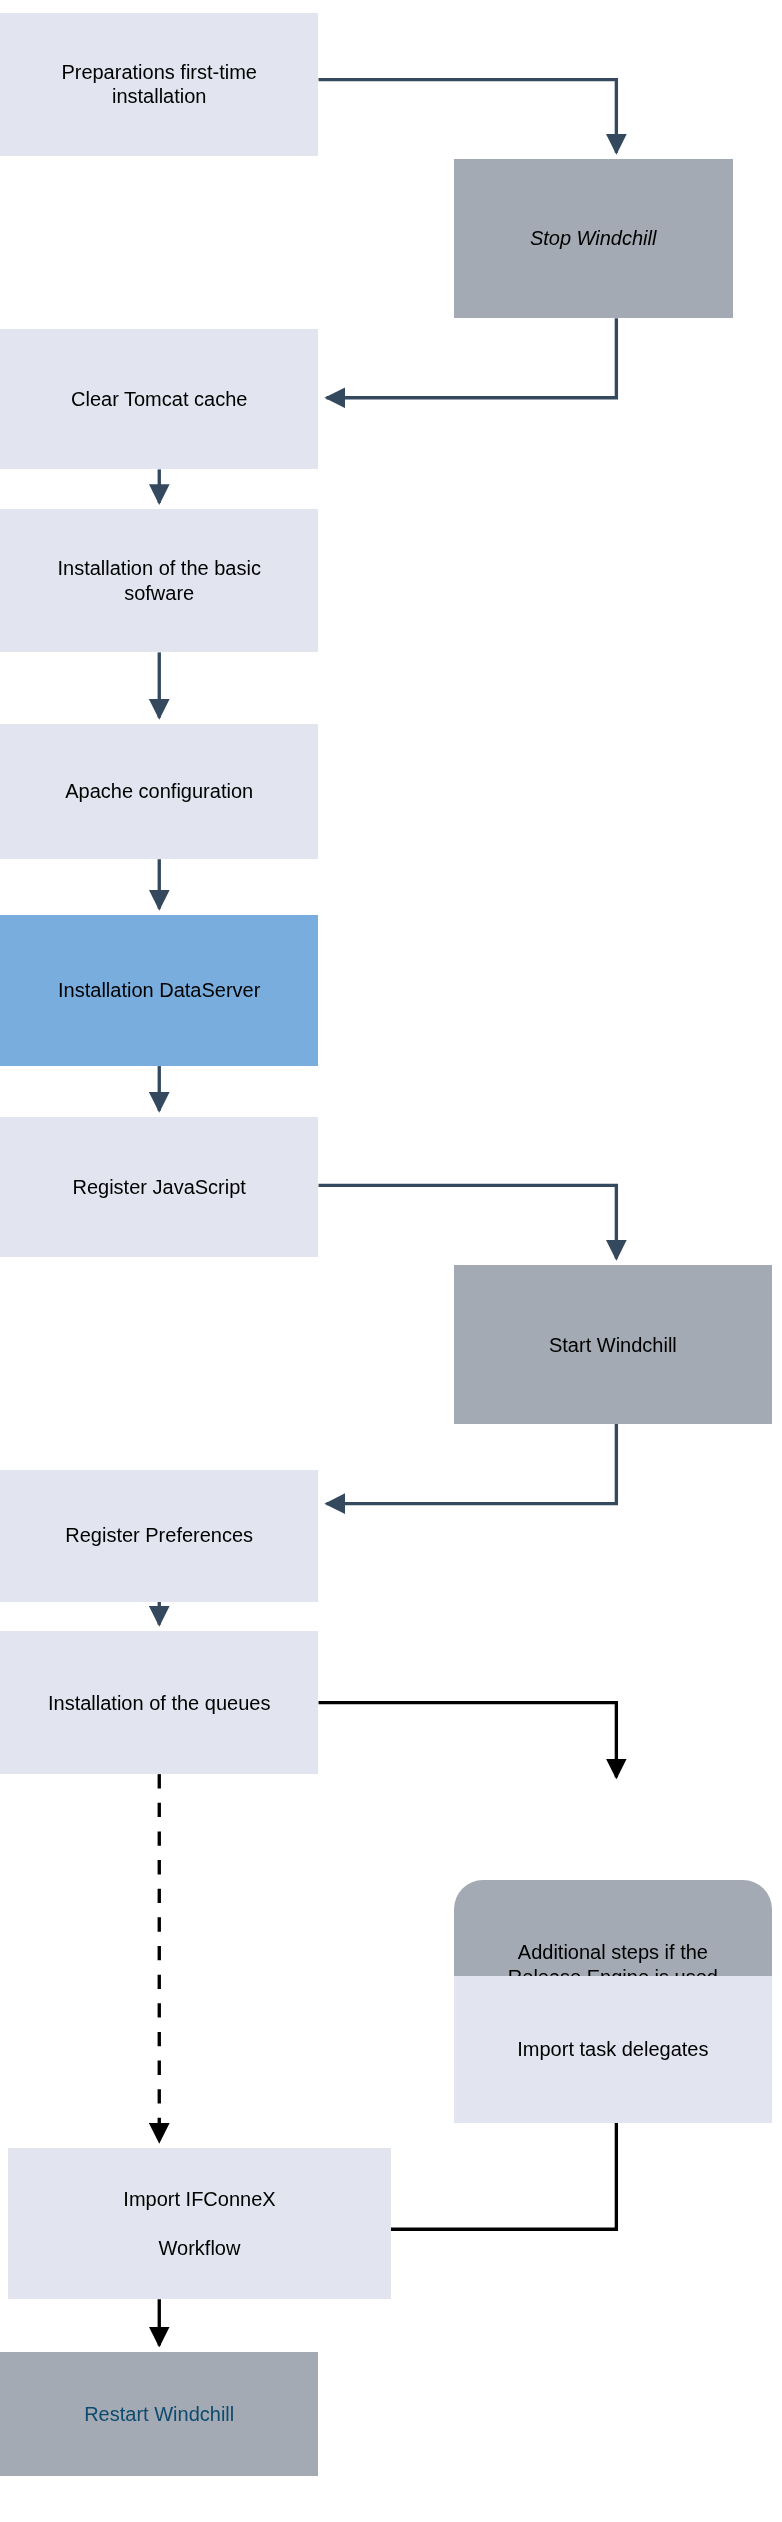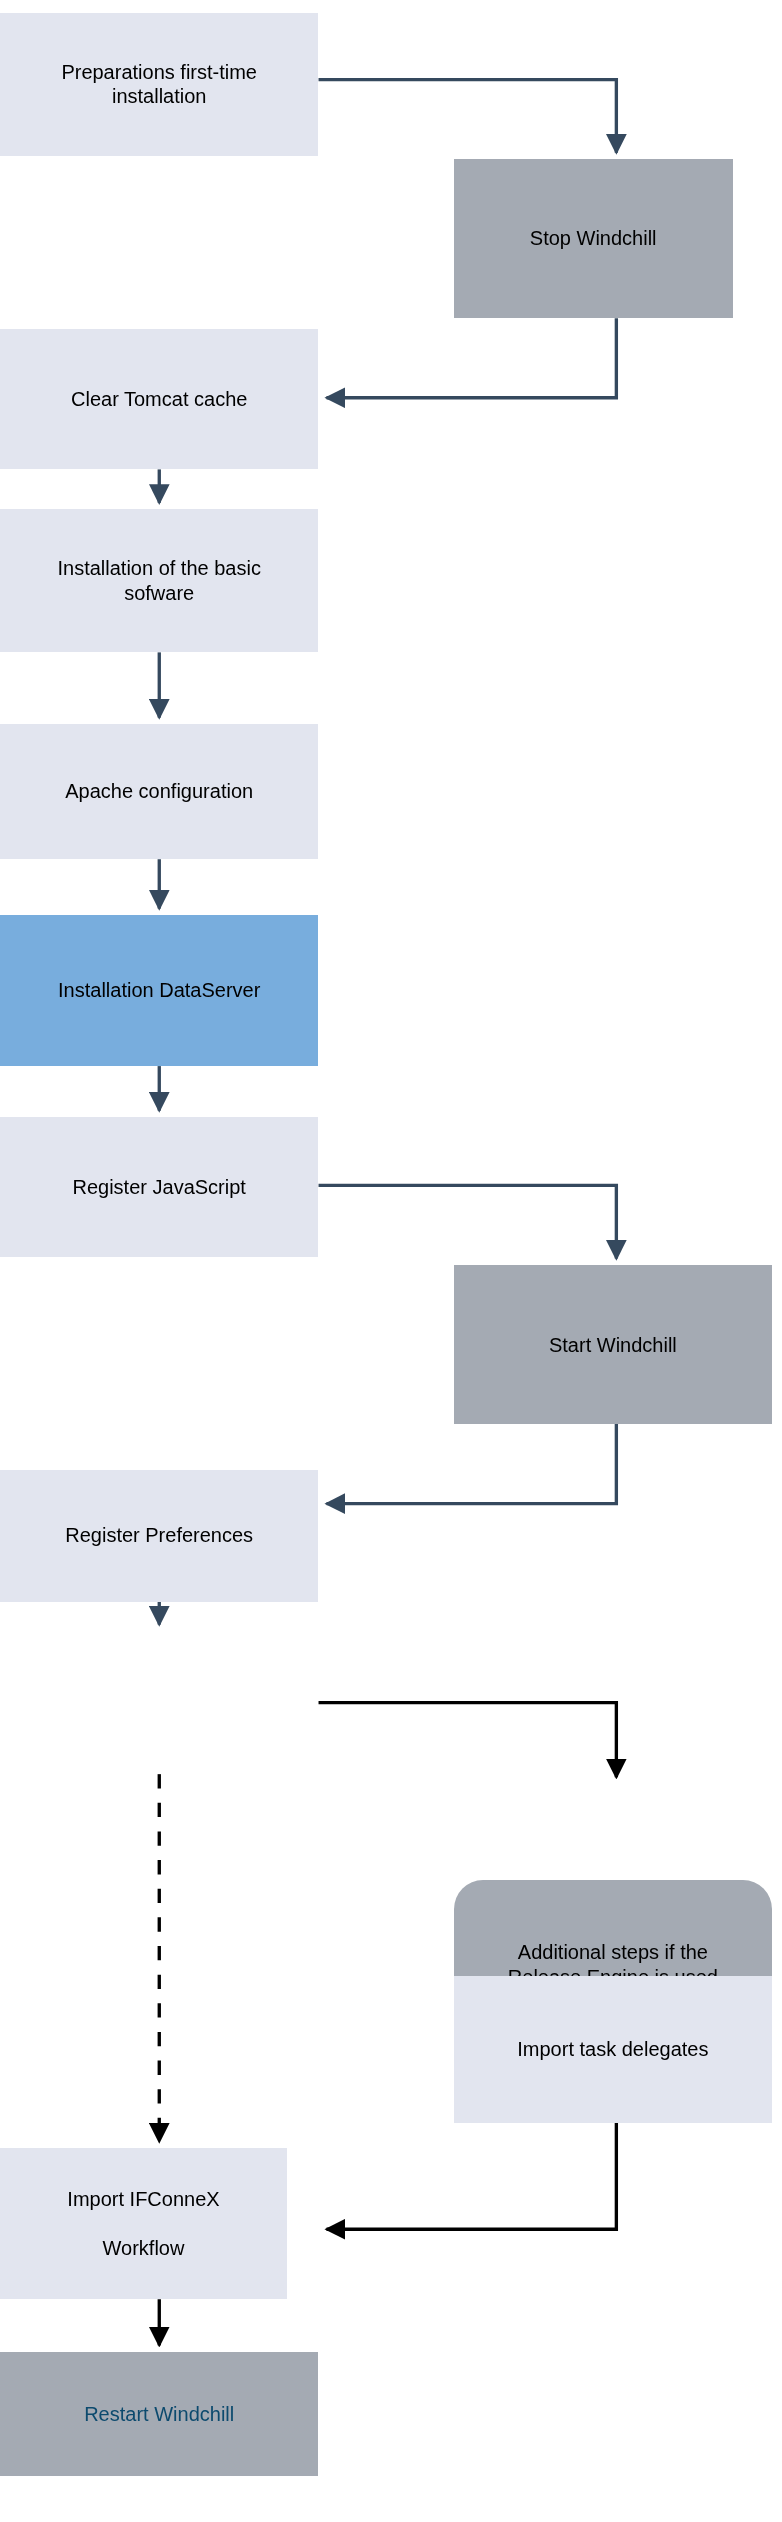--- a/index.html
+++ b/index.html
@@ -99,21 +99,21 @@
 
       <path d="M 100 1115 L 100 1346" stroke-dasharray="9 9" marker-end="url(#arrow-black)"></path>
     </g>
   </svg>
 
   <div class="node-box fill-light" style="left:0px; top:12.7px; width:318.4px; height:143.2px;">
     <span class="node-label">Preparations first-time
 installation</span>
   </div>
 
-  <div class="node-box fill-gray" style="left:453.7px; top:159.1px; width:279px; height:159.1px;">
+  <div class="node-box fill-gray" style="left:453.7px; top:159.1px; width:279px; height:159.1px;font-style:italic;">
     <span class="node-label">Stop Windchill</span>
   </div>
 
   <div class="node-box fill-light" style="left:0px; top:329.4px; width:318.4px; height:140.0px;">
     <span class="node-label">Clear Tomcat cache</span>
   </div>
 
   <div class="node-box fill-light" style="left:0px; top:509.2px; width:318.4px; height:143.2px;">
     <span class="node-label">Installation of the basic
 sofware</span>
@@ -132,31 +132,34 @@
   </div>
 
   <div class="node-box fill-light" style="left:0px; top:1117.2px; width:318.4px; height:140.0px;">
     <span class="node-label">Register JavaScript</span>
   </div>
 
   <div class="node-box fill-light" style="left:0px; top:1435.5px; width:318.4px; height:132px;margin-top:34px;">
     <span class="node-label">Register Preferences</span>
   </div>
 
+  <div class="node-box fill-light" style="left:0px; top:1631.2px; width:318.4px; height:143.2px;">
+    <span class="node-label">Installation of the queues</span>
+  </div>
 
   <div class="node-box fill-gray" style="left:453.7px; top:1880px; width:318.4px; height:169px;border-radius:29px;">
     <span class="node-label">Additional steps if the
 Release Engine is used</span>
   </div>
 
   <div class="node-box fill-light" style="left:453.7px; top:1976.4px; width:318.4px; height:146.4px;">
     <span class="node-label">Import task delegates</span>
   </div>
 
-  <div class="node-box fill-light" style="left:0px; top:2148.3px; width:287px; height:151.2px;justify-content:center;">
+  <div class="node-box fill-light" style="left:8px; top:2148.3px; width:383px; height:151.2px;justify-content:center;">
     <span class="node-label">Import IFConneX
 
 Workflow</span>
   </div>
 
   <div class="node-box fill-gray text-navy" style="left:0px; top:2352.0px; width:318.4px; height:124.1px;">
     <span class="node-label">Restart Windchill</span>
   </div>
 
 </div>

